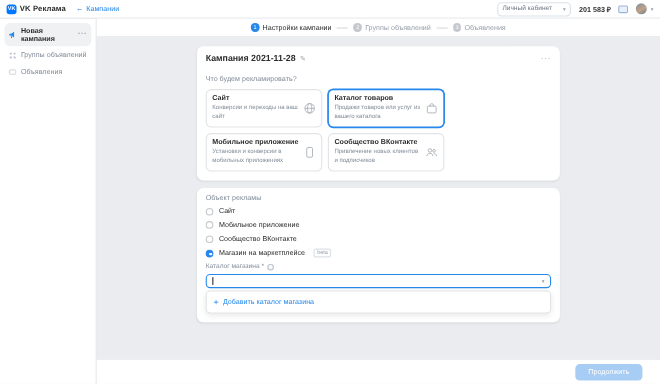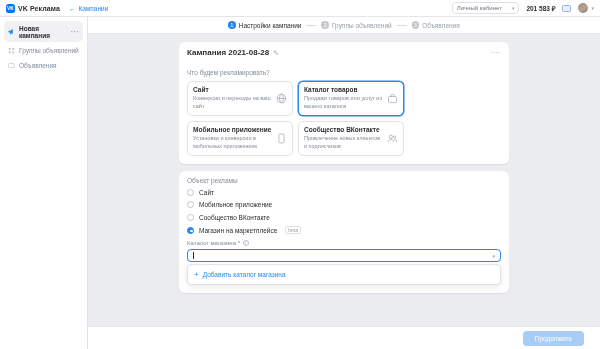--- a/index.html
+++ b/index.html
@@ -261,21 +261,21 @@
       <div class="step">
         <span class="step-num">3</span>
         <span class="step-label">Объявления</span>
       </div>
     </div>
 
     <div class="scroll-area">
 
       <div class="panel">
         <div class="panel-title-row">
-          <span class="panel-title">Кампания 2021-08-28</span>
+          <span class="panel-title">Кампания 2021-11-28</span>
           <span class="pencil">✎</span>
           <span class="dots">···</span>
         </div>
         <div class="panel-body">
           <div class="section-label">Что будем рекламировать?</div>
           <div class="obj-grid">
 
             <div class="obj-card">
               <div class="obj-texts">
                 <div class="obj-name">Сайт</div>

